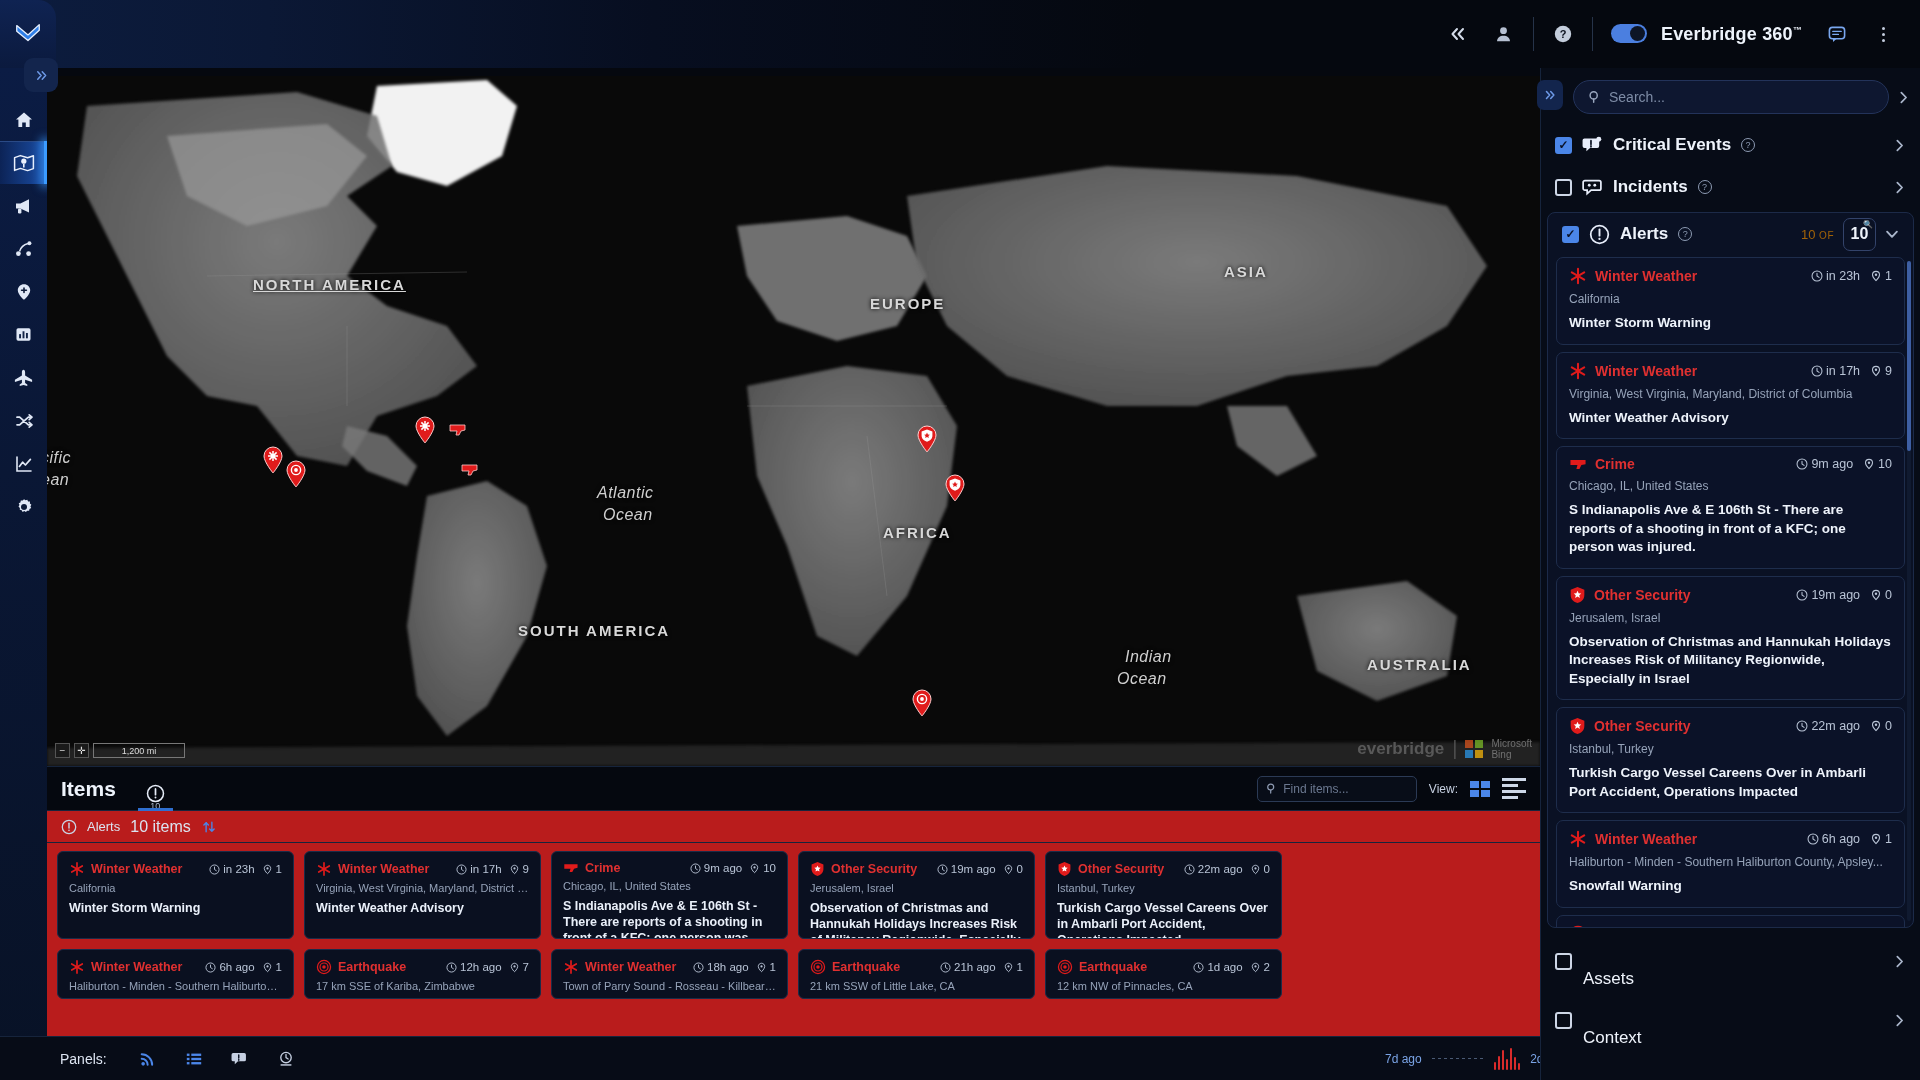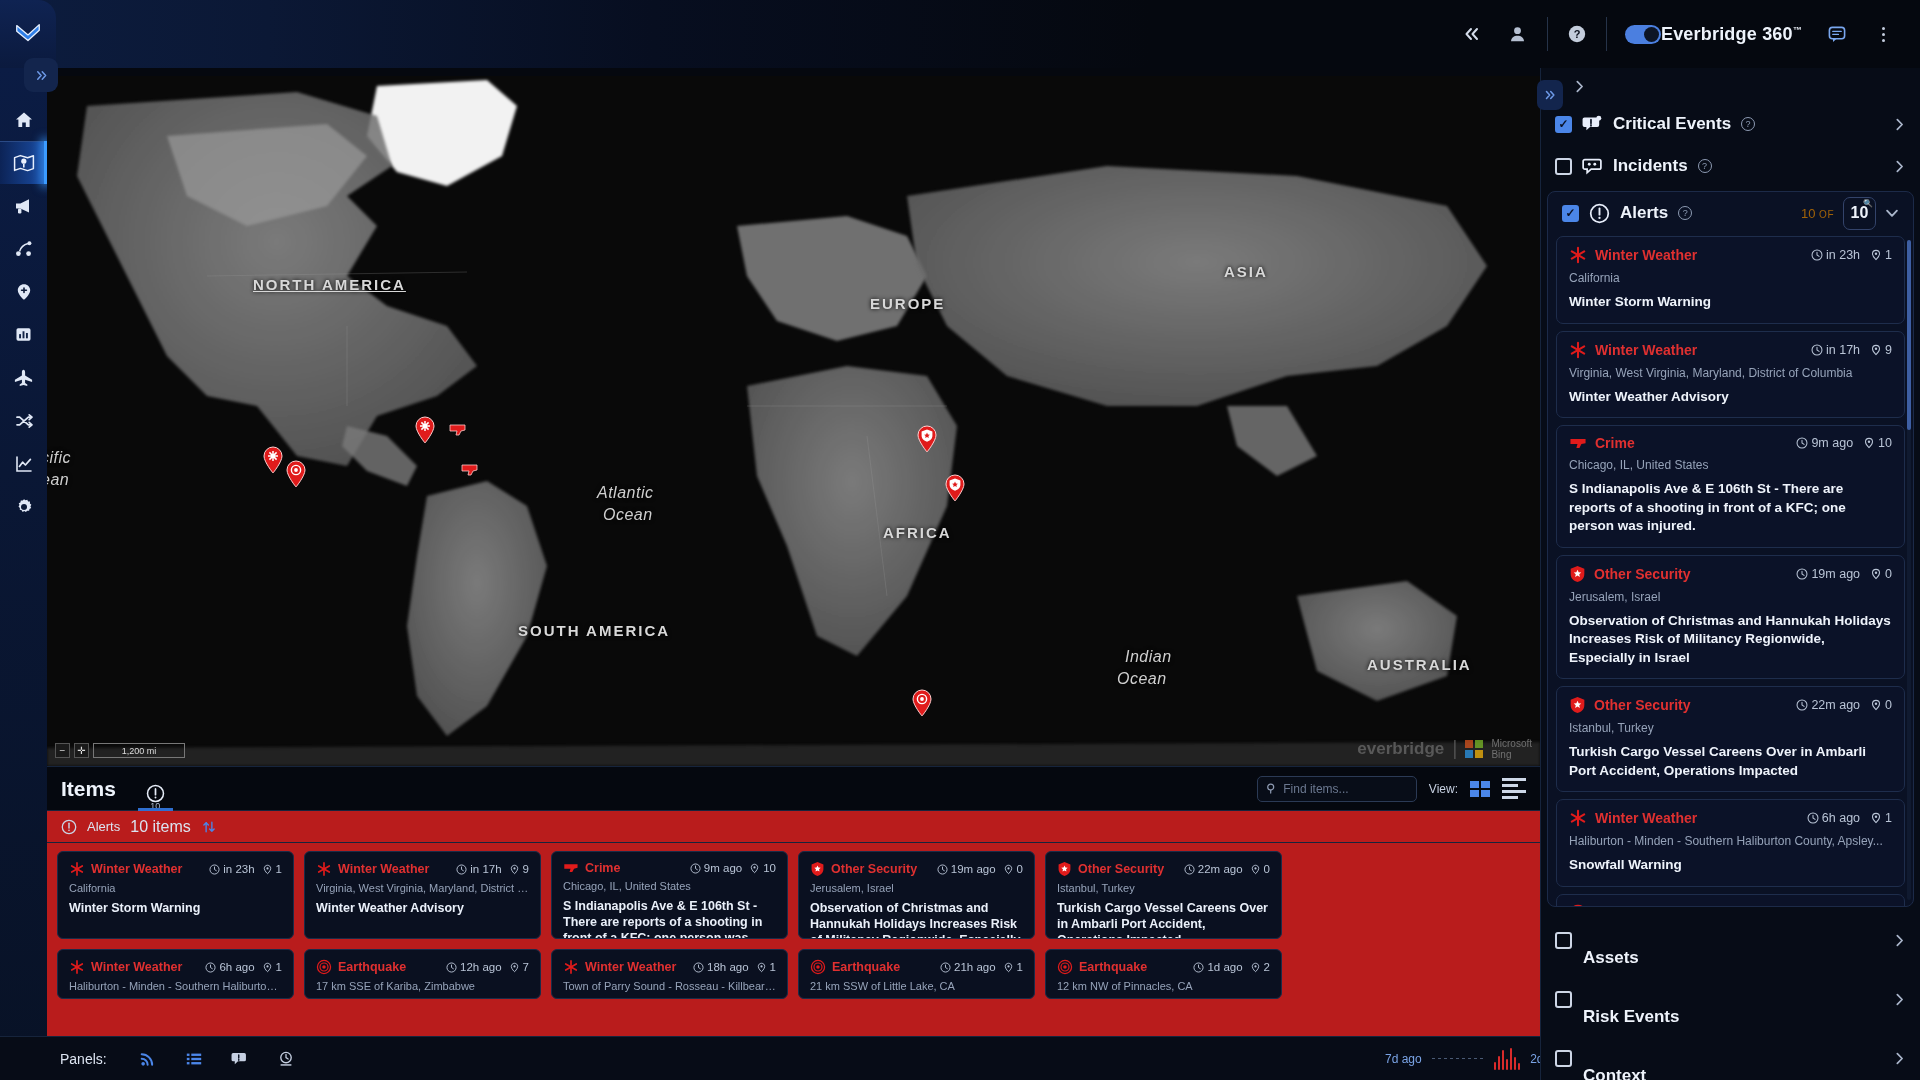--- a/index.html
+++ b/index.html
@@ -23,21 +23,21 @@
     border-top-right-radius: 18px; position:relative; z-index:3;
   }
   .logo-svg { width: 30px; height: 30px; }
   .topbar-spacer { flex: 1; }
   .topbar-right { display:flex; align-items:center; height:68px; padding-right: 14px; gap: 0; }
   .tb-btn {
     width: 46px; height: 68px; display:flex; align-items:center; justify-content:center;
     color:#c3ccdd; cursor:pointer;
   }
   .tb-sep { width:1px; height:34px; background:#263349; margin:0 6px; }
-  .brand-group { display:flex; align-items:center; gap:0; padding: 0 12px; }
+  .brand-group { display:flex; align-items:flex-start; gap:14px; padding: 0 12px; }
   .toggle {
     width: 36px; height: 19px; border-radius: 10px; background:#4b7fe0;
     position: relative; cursor:pointer;
   }
   .toggle::after {
     content:""; position:absolute; right:2px; top:2px; width:15px; height:15px;
     border-radius:50%; background:#0d1526;
   }
   .brand-text { font-size: 18px; font-weight: 700; color:#eef3fb; letter-spacing:.2px; white-space:nowrap;}
   .brand-tm { font-size: 9px; vertical-align: super; }
@@ -237,21 +237,21 @@
   }
   .a-top { display:flex; align-items:center; gap:8px; }
   .a-cat { font-size:14px; font-weight:700; color:#e03030;}
   .a-meta { margin-left:auto; display:flex; align-items:center; gap:10px; color:#b9c4d6; font-size:12.5px; white-space:nowrap;}
   .a-meta span{ display:flex; align-items:center; gap:3px;}
   .a-loc { font-size:12px; color:#96a3b9; margin-top:7px;}
   .a-desc { font-size:13.5px; color:#eef3fb; margin-top:8px; line-height:18.5px; font-weight:600;}
 
   .bottom-layers { padding: 4px 14px 0 14px; }
   .bl-row { height:59px; display:flex; align-items:center; gap:11px; }
-  .bl-name { font-size:17px; font-weight:700; color:#eef3fb;margin-top:34px;}
+  .bl-name { font-size:17px; font-weight:400; color:#eef3fb;margin-top:34px;}
   .bl-chev { margin-left:auto; color:#aab6cb; font-size:15px; cursor:pointer;}
 
   svg { display:block; }
 </style>
 </head>
 <body>
 
 <div class="app">
 
   <div class="topbar">
@@ -890,20 +890,27 @@
   </div>
 
   <div class="right">
     <div class="right-collapse">
       <svg width="14" height="14" viewBox="0 0 20 20">
         <path d="M5 5 L9.5 10 L5 15 M11 5 L15.5 10 L11 15" fill="none" stroke="#6e9ae8" stroke-width="2.2" stroke-linecap="round" stroke-linejoin="round"></path>
       </svg>
     </div>
 
     <div class="search-row">
+      <div class="search-box">
+        <svg width="14" height="14" viewBox="0 0 16 16">
+          <circle cx="7" cy="6" r="4.4" fill="none" stroke="#9aa7bf" stroke-width="1.8"></circle>
+          <path d="M7 10.4 v4.2" stroke="#9aa7bf" stroke-width="1.8" stroke-linecap="round"></path>
+        </svg>
+        <input type="text" placeholder="Search..." style="">
+      </div>
       <div class="chev">
         <svg width="13" height="13" viewBox="0 0 12 12">
           <path d="M4 1.6 L8.4 6 L4 10.4" fill="none" stroke="#aab6cb" stroke-width="1.6" stroke-linecap="round" stroke-linejoin="round"></path>
         </svg>
       </div>
     </div>
 
     <div class="layer-row">
       <div class="cb on"></div>
       <div class="layer-ico">
@@ -1182,29 +1189,20 @@
         <div class="cb"></div>
         <div class="bl-name">Assets</div>
         <div class="bl-chev">
           <svg width="13" height="13" viewBox="0 0 12 12">
             <path d="M4 1.6 L8.4 6 L4 10.4" fill="none" stroke="#aab6cb" stroke-width="1.6" stroke-linecap="round" stroke-linejoin="round"></path>
           </svg>
         </div>
       </div>
       <div class="bl-row">
         <div class="cb"></div>
-        <div class="bl-name">Risk Events</div>
-        <div class="bl-chev">
-          <svg width="13" height="13" viewBox="0 0 12 12">
-            <path d="M4 1.6 L8.4 6 L4 10.4" fill="none" stroke="#aab6cb" stroke-width="1.6" stroke-linecap="round" stroke-linejoin="round"></path>
-          </svg>
-        </div>
-      </div>
-      <div class="bl-row">
-        <div class="cb"></div>
         <div class="bl-name">Context</div>
         <div class="bl-chev">
           <svg width="13" height="13" viewBox="0 0 12 12">
             <path d="M4 1.6 L8.4 6 L4 10.4" fill="none" stroke="#aab6cb" stroke-width="1.6" stroke-linecap="round" stroke-linejoin="round"></path>
           </svg>
         </div>
       </div>
     </div>
   </div>
 

